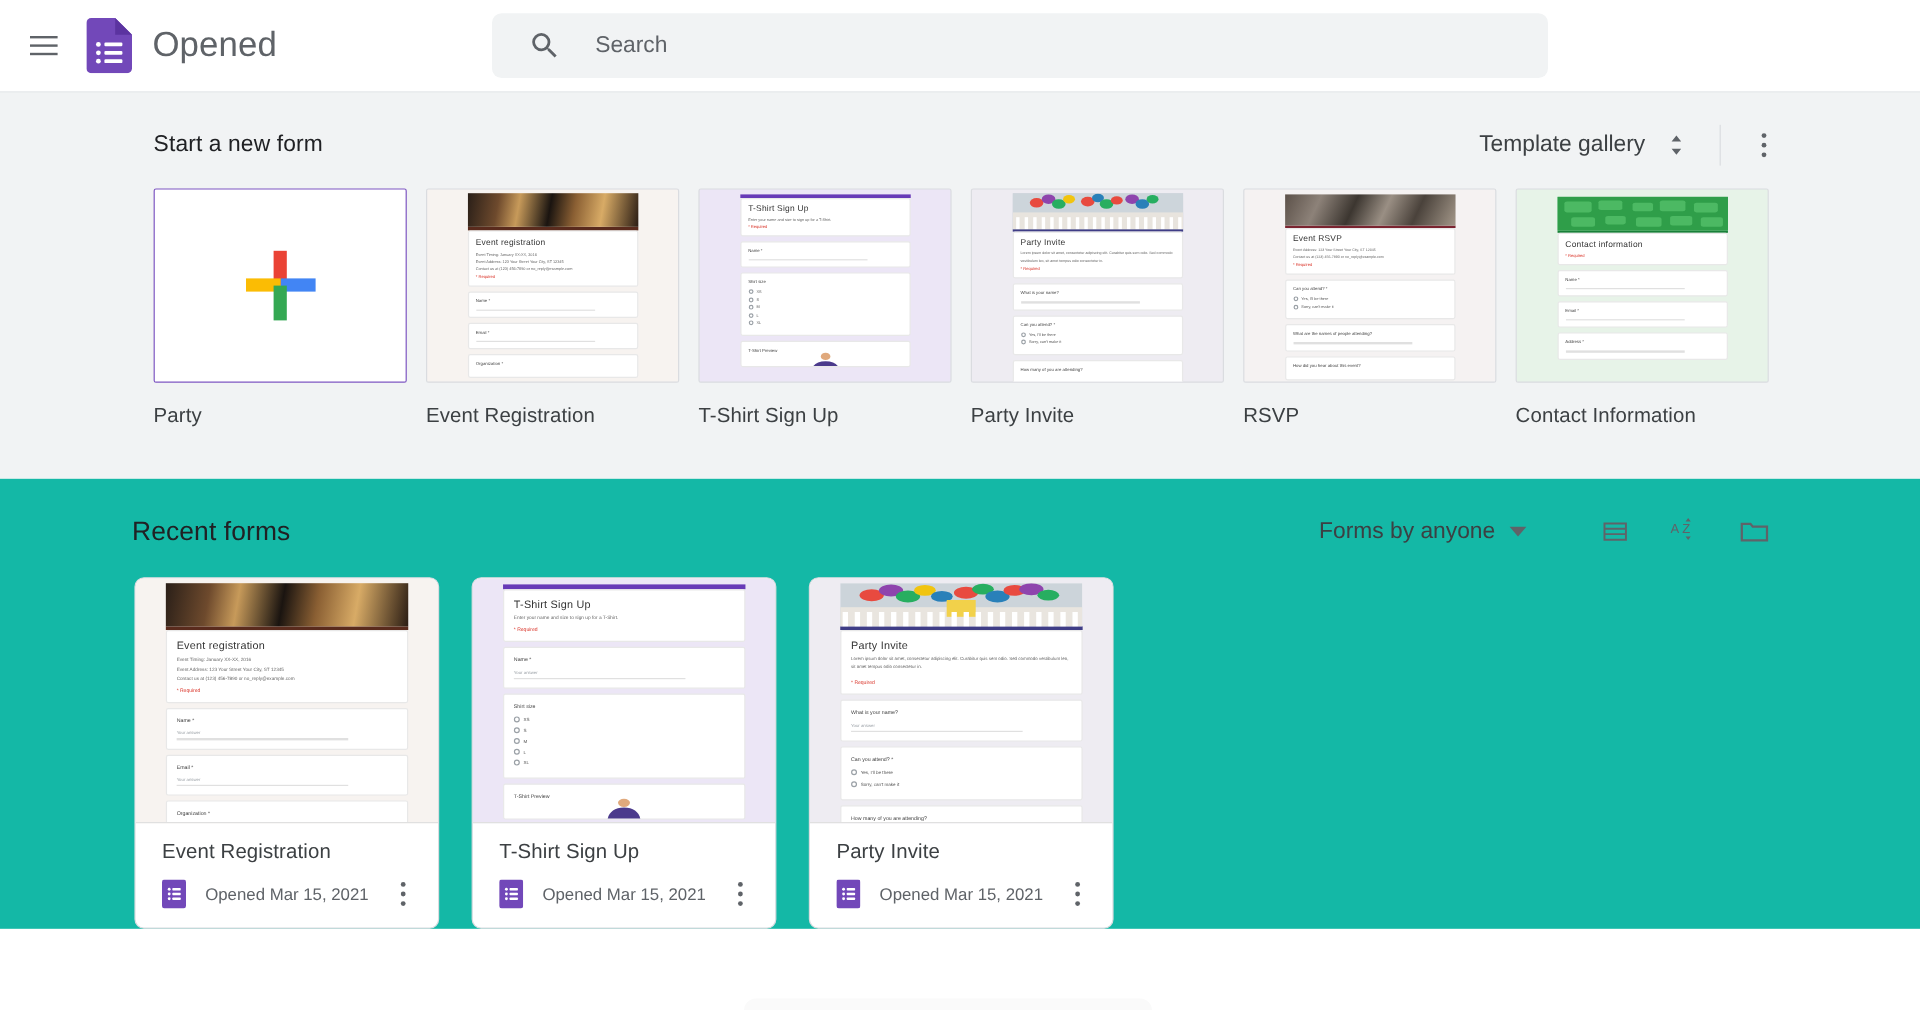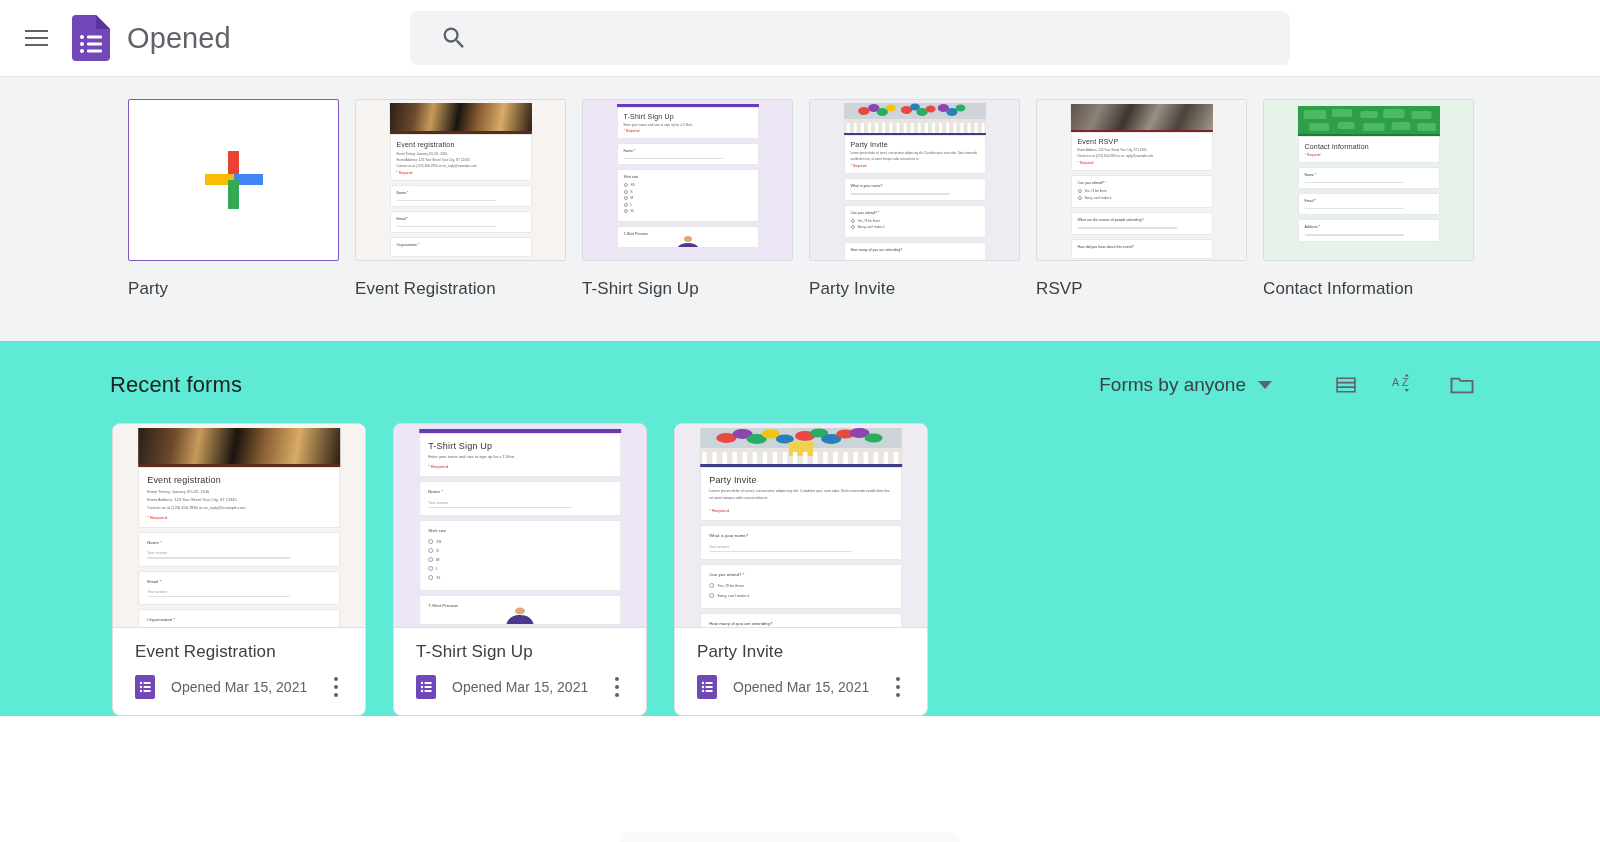--- a/index.html
+++ b/index.html
@@ -136,21 +136,21 @@
   .mini-req { font-size: 3.4px; color: #d93025; margin-top: 2px;}
   .mini-q { font-size: 3.6px; color: #444; margin-bottom: 4px;}
   .mini-ans { height: 1.2px; background: #e0e0e0; width: 78%; margin-top: 5px;}
   .mini-radio { display:flex; align-items:center; gap: 3px; margin-bottom: 2.5px;}
   .mini-radio .dot { width: 4px; height: 4px; border: .8px solid #9aa0a6; border-radius: 50%; flex:none;}
   .mini-radio .tx { font-size: 3.2px; color: #555; }
   .mini-accent { height: 4px; width: 100%; }
   .mini-hero { width: 100%; height: 34px; position: relative; overflow: hidden;}
 
   
-  .recent-section { background: #5eead4; padding-top: 16px; }
+  .recent-section { background: #14b8a6; padding-top: 16px; }
   .recent-inner { width: 1380px; margin: 0 auto; padding-left: 0px;}
   .recent-head { display: flex; align-items: center; height: 56px; padding: 0 4px 0 0; }
   .recent-title { font-size: 22px; color: #202124; letter-spacing: .1px; }
   .recent-head .spacer { flex: 1; }
   .owned-btn {
     display: flex; align-items: center; gap: 12px;
     font-size: 19px; color: #3c4043; cursor: pointer; padding: 6px 8px;
   }
   .caret-down { width: 0; height: 0; border-left: 7px solid transparent;
                 border-right: 7px solid transparent; border-top: 8px solid #5f6368; }
@@ -212,26 +212,46 @@
       </g>
     </svg>
   </div>
 
   <div class="app-title">Opened</div>
 
   <div class="searchbar">
     <svg class="s-icon" viewBox="0 0 24 24">
       <path fill="#5f6368" d="M15.5 14h-.79l-.28-.27A6.47 6.47 0 0 0 16 9.5 6.5 6.5 0 1 0 9.5 16c1.61 0 3.09-.59 4.23-1.57l.27.28v.79l5 4.99L20.49 19l-4.99-5zm-6 0A4.5 4.5 0 1 1 14 9.5 4.49 4.49 0 0 1 9.5 14z"></path>
     </svg>
+    <input class="search-input" type="text" placeholder="Search" style="">
   </div>
 </div>
 
 <div class="template-section">
   <div class="tpl-inner">
 
+    <div class="tpl-head">
+      <div class="title">Start a new form</div>
+      <div class="spacer"></div>
+
+      <div class="gallery-btn">
+        <span>Template gallery</span>
+        <svg class="chev-updown" viewBox="0 0 20 22">
+          <path fill="#5f6368" d="M10 3l4 5H6l4-5zm0 16l-4-5h8l-4 5z"></path>
+        </svg>
+      </div>
+
+      <div class="divider-v"></div>
+
+      <div class="kebab">
+        <i></i>
+          <i></i>
+          <i></i>
+      </div>
+    </div>
 
     <div class="tpl-grid">
 
       <div class="tpl-card selected">
         <div class="tpl-thumb">
           <div class="plus-wrap">
             <svg width="74" height="74" viewBox="0 0 74 74">
               <rect x="31" y="8" width="11" height="29" fill="#ea4335"></rect>
               <rect x="8" y="31" width="29" height="11" fill="#fbbc04"></rect>
               <rect x="37" y="31" width="29" height="11" fill="#4285f4"></rect>

